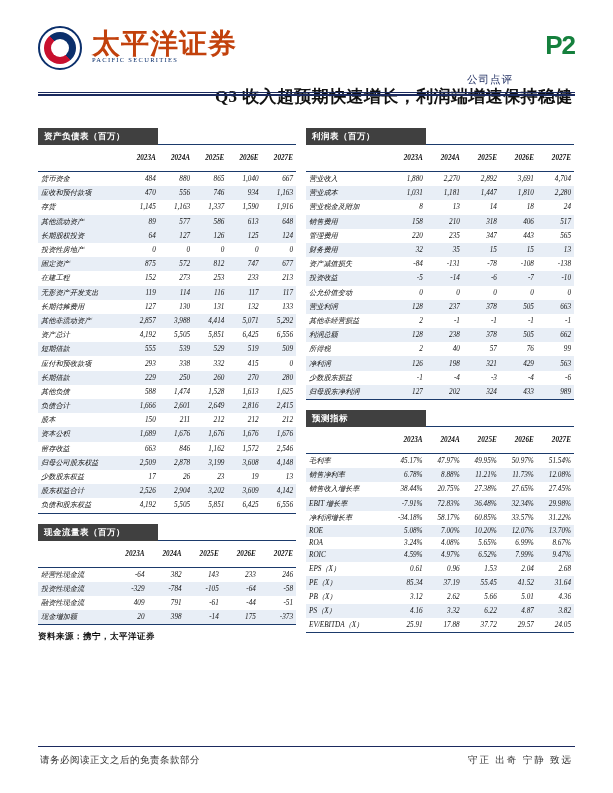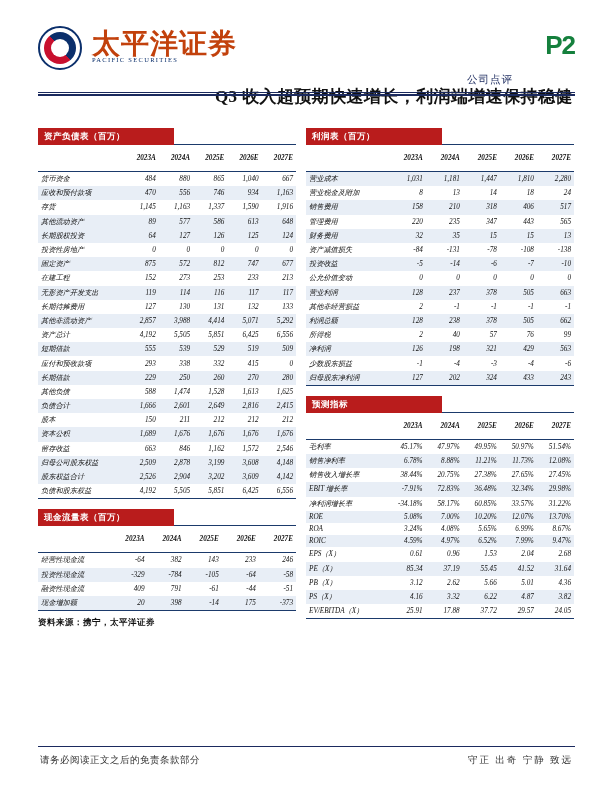--- a/index.html
+++ b/index.html
@@ -53,23 +53,23 @@
   
   .foot-rule{position:absolute;left:38px;right:38px;bottom:46px;height:1px;background:#1b2a5e;}
   .foot-left{position:absolute;left:40px;bottom:26px;font-size:9.5px;color:#333;letter-spacing:0.5px;}
   .foot-right{position:absolute;right:40px;bottom:26px;font-size:9.5px;color:#333;letter-spacing:2px;}
 
   
   .col-left{position:absolute;left:38px;top:128px;width:258px;}
   .col-right{position:absolute;left:306px;top:128px;width:268px;}
 
   .tbl-title{
-    background:#b91c1c;color:#ffffff;font-size:8.5px;font-weight:bold;
+    background:#404040;color:#ffffff;font-size:8.5px;font-weight:bold;
     padding:3px 6px;line-height:11px;letter-spacing:0.5px;
-    width:136px;box-sizing:border-box;
+    width:120px;box-sizing:border-box;
   }
   .title-row{display:flex;align-items:stretch;}
   .title-fill{flex:1;border-bottom:1px solid #1b3a6b;}
 
   table.fin{
     width:100%;border-collapse:collapse;font-size:7.2px;
     font-family:"Liberation Serif",serif;
   }
   table.fin th{
     font-weight:bold;font-style:italic;text-align:right;padding:9px 3px;
@@ -293,20 +293,28 @@
             <td>2,546</td>
           </tr>
           <tr class="alt">
             <td class="lbl">归母公司股东权益</td>
             <td>2,509</td>
             <td>2,878</td>
             <td>3,199</td>
             <td>3,608</td>
             <td>4,148</td>
           </tr>
+          <tr>
+            <td class="lbl">少数股东权益</td>
+            <td>17</td>
+            <td>26</td>
+            <td>23</td>
+            <td>19</td>
+            <td>13</td>
+          </tr>
           <tr class="alt">
             <td class="lbl">股东权益合计</td>
             <td>2,526</td>
             <td>2,904</td>
             <td>3,202</td>
             <td>3,609</td>
             <td>4,142</td>
           </tr>
           <tr class=" last">
             <td class="lbl">负债和股东权益</td>
@@ -386,20 +394,28 @@
           <tr id="is-head">
             <th class="lbl"></th>
             <th>2023A</th>
             <th>2024A</th>
             <th>2025E</th>
             <th>2026E</th>
             <th>2027E</th>
           </tr>
         </thead>
       <tbody id="is-body">
+          <tr>
+            <td class="lbl">营业收入</td>
+            <td>1,880</td>
+            <td>2,270</td>
+            <td>2,892</td>
+            <td>3,691</td>
+            <td>4,704</td>
+          </tr>
           <tr class="alt">
             <td class="lbl">营业成本</td>
             <td>1,031</td>
             <td>1,181</td>
             <td>1,447</td>
             <td>1,810</td>
             <td>2,280</td>
           </tr>
           <tr>
             <td class="lbl">营业税金及附加</td>
@@ -504,21 +520,21 @@
             <td>-3</td>
             <td>-4</td>
             <td>-6</td>
           </tr>
           <tr class="alt last">
             <td class="lbl">归母股东净利润</td>
             <td>127</td>
             <td>202</td>
             <td>324</td>
             <td>433</td>
-            <td>243</td>
+            <td>989</td>
           </tr>
         </tbody>
     </table>
 
     <div class="spacer"></div>
 
     <div class="title-row">
       <div class="tbl-title">预测指标</div>
       <div class="title-fill"></div>
     </div>

